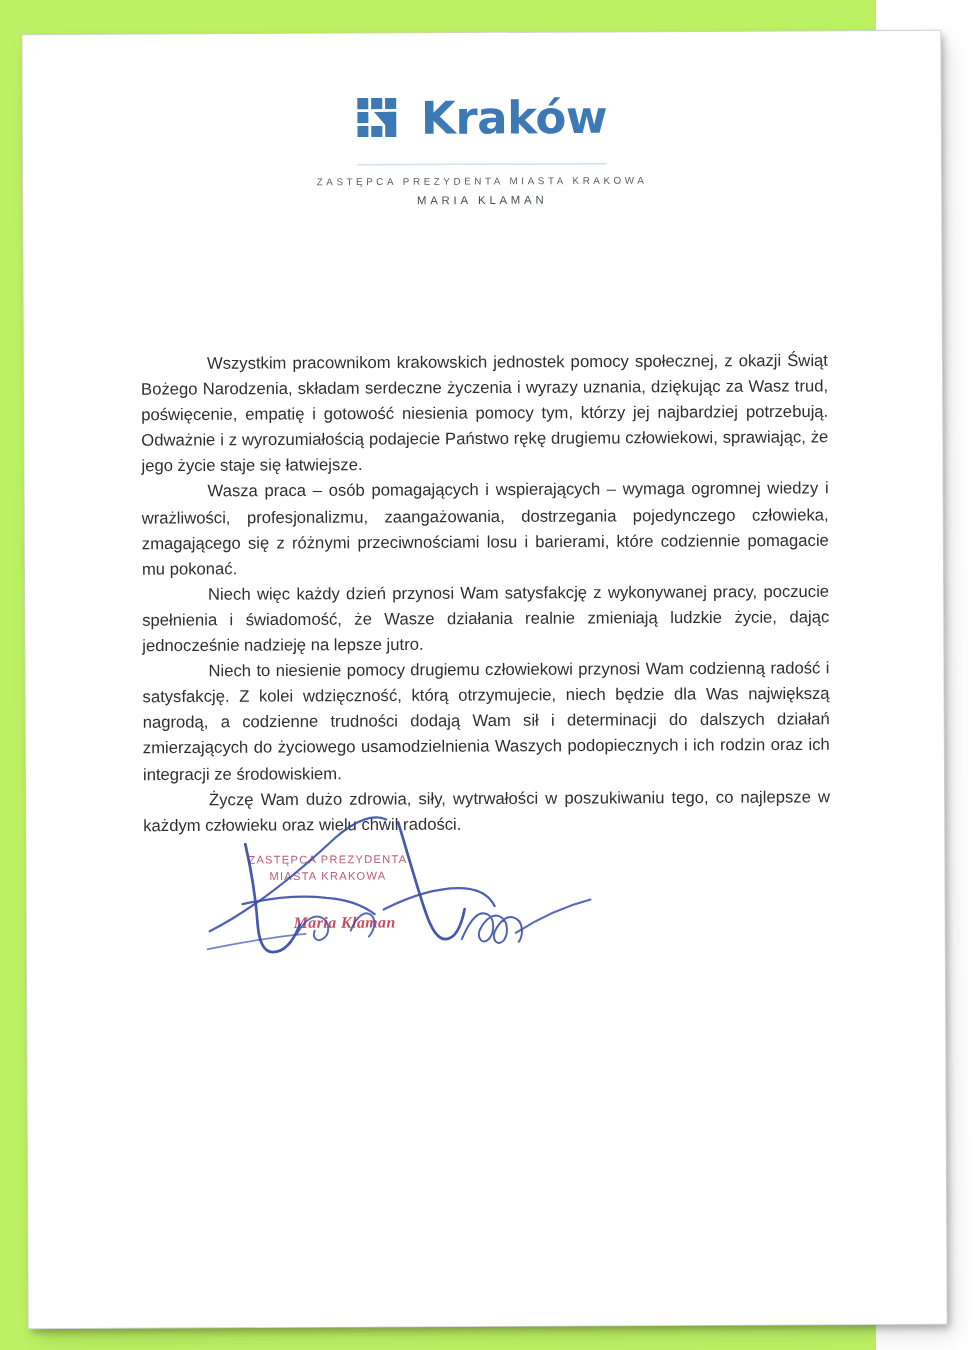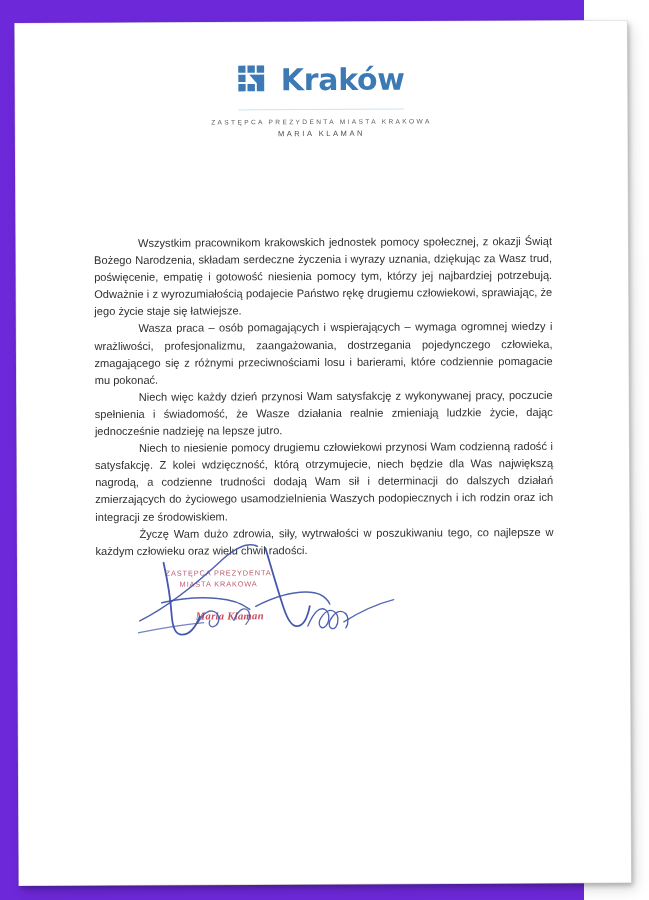--- a/index.html
+++ b/index.html
@@ -12,21 +12,21 @@
     height: 900px;
     overflow: hidden;
     font-family: "Liberation Sans", sans-serif;
   }
 
   
   .scan-stage {
     position: relative;
     width: 584px;
     height: 900px;
-    background: #6d28d9;
+    background: #bef264;
   }
 
   
   .paper-sheet {
     position: absolute;
     left: 17px;
     top: 22px;
     width: 612px;
     height: 862px;
     background: #ffffff;

